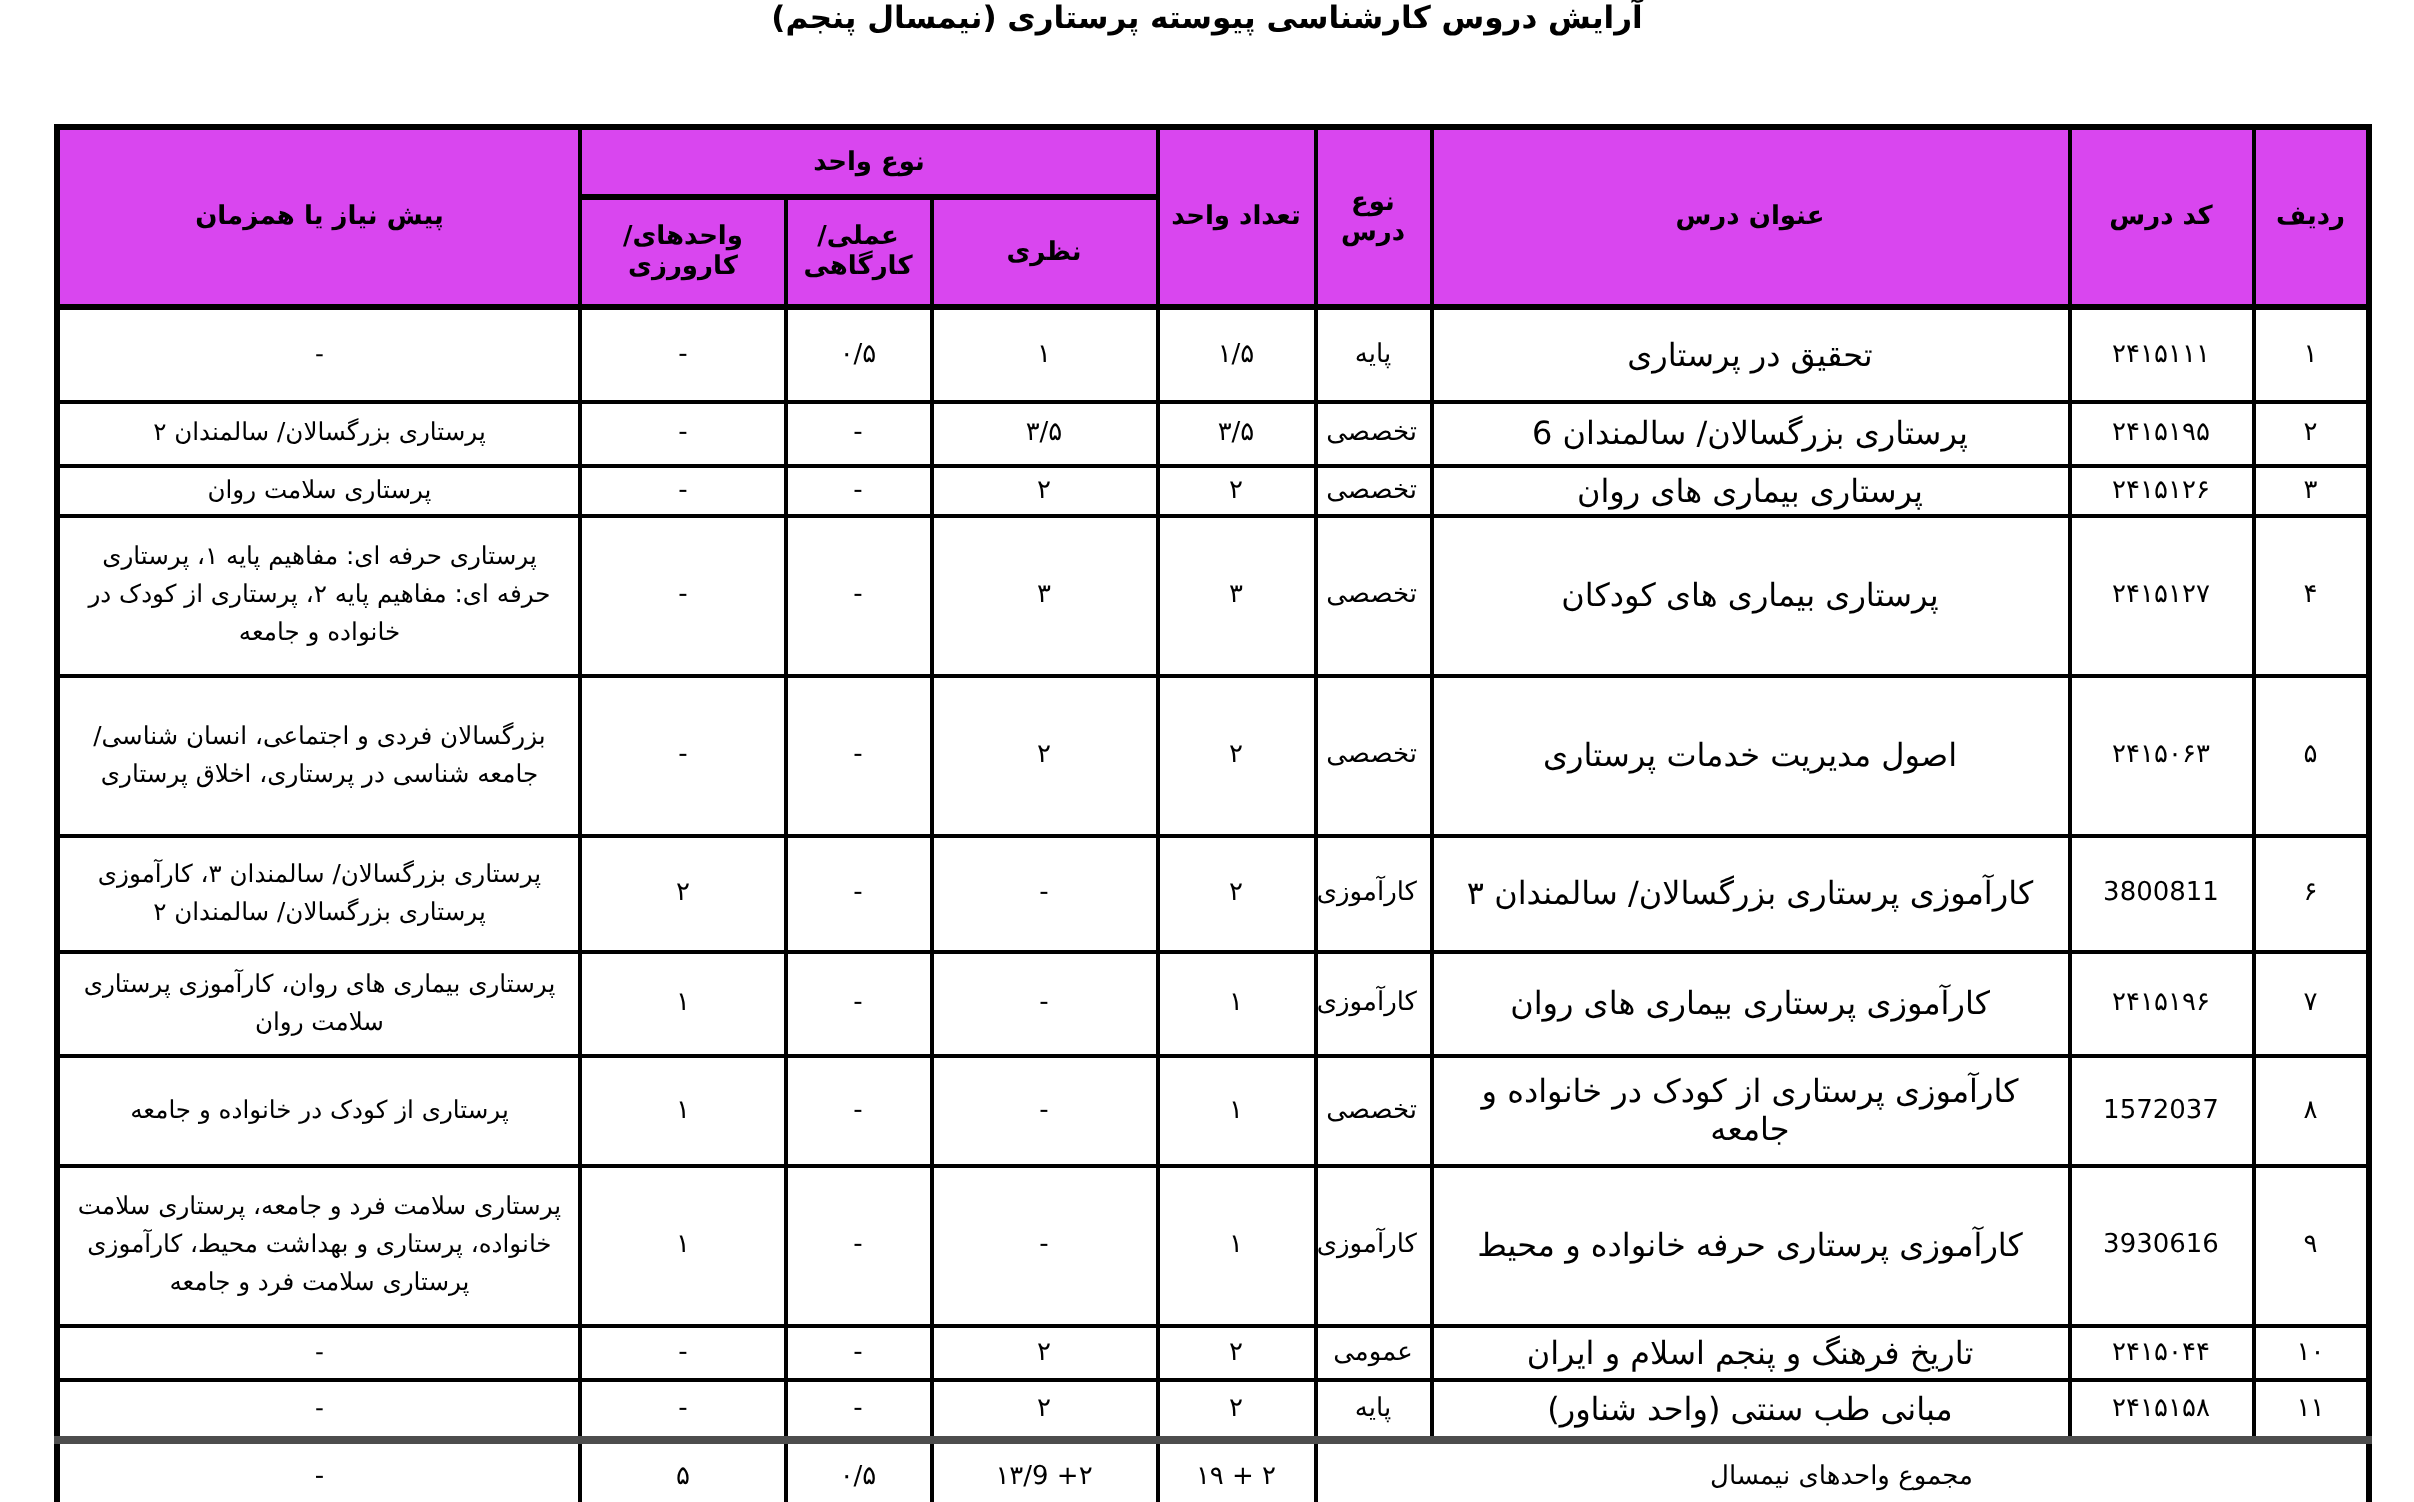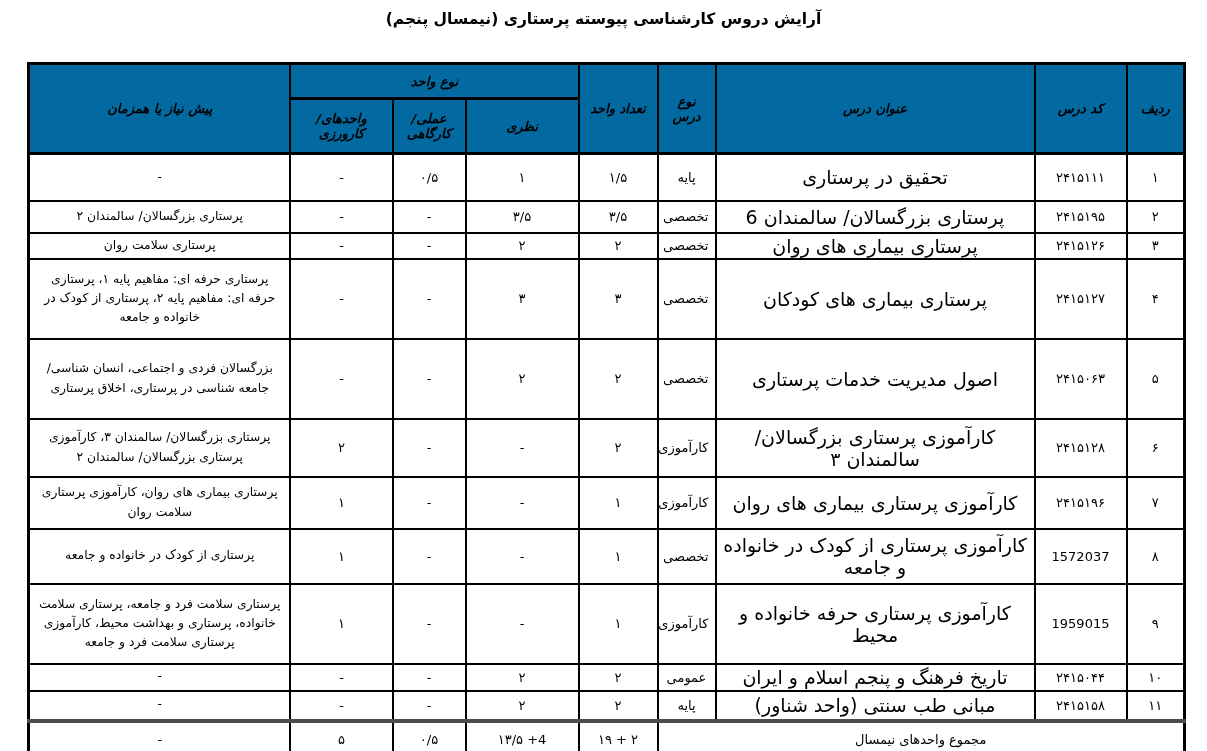--- a/index.html
+++ b/index.html
@@ -6,21 +6,21 @@
   body{
     width:1207px;height:751px;overflow:hidden;
     font-family:"DejaVu Sans",sans-serif;
     color:#000;
     direction:rtl;
   }
   .page-title{
     text-align:center;
     font-size:15.5px;
     font-weight:700;
-    padding-top:10px;
+    padding-top:0;
     letter-spacing:0;
   }
   .table-wrap{
     position:absolute;
     top:62px;right:21px;
     width:1160px;
   }
   table{
     border-collapse:collapse;
     table-layout:fixed;
@@ -30,29 +30,28 @@
   }
   th,td{
     border:2px solid #000;
     text-align:center;
     vertical-align:middle;
     padding:1px 6px;
     font-size:13px;
     overflow:hidden;
   }
   thead th{
-    background:#0369a1;
+    background:#d946ef;
     font-weight:700;
     font-size:13px;
     border-bottom-width:3px;
-    font-style:italic;
   }
   thead tr.group-row th{height:30px;}
   thead tr.sub-row th{height:50px;}
-  td.course-title{font-size:19px;margin-left:40px;}
+  td.course-title{font-size:16px;margin-left:40px;}
   td.prereq-cell{font-size:12.3px;line-height:1.55;padding:2px 8px;}
   tr.total-row td{
     border-top:4px solid #4d4d4d;
     height:32px;
     font-size:13px;
   }
   .ltr{direction:ltr;unicode-bidi:embed;display:inline-block;}
   col.c-radif{width:58px;}
   col.c-code{width:92px;}
   col.c-title{width:319px;}
@@ -148,21 +147,21 @@
           <td class="course-title">اصول مدیریت خدمات پرستاری</td>
           <td>تخصصی</td>
           <td>۲</td>
           <td>۲</td>
           <td>-</td>
           <td>-</td>
           <td class="prereq-cell">بزرگسالان فردی و اجتماعی، انسان شناسی/جامعه شناسی در پرستاری، اخلاق پرستاری</td>
         </tr>
         <tr style="height: 58px;">
           <td>۶</td>
-          <td>۲۴۱۵۱۲۸</td>
+          <td>3800811</td>
           <td class="course-title">کارآموزی پرستاری بزرگسالان/ سالمندان ۳</td>
           <td>کارآموزی</td>
           <td>۲</td>
           <td>-</td>
           <td>-</td>
           <td>۲</td>
           <td class="prereq-cell">پرستاری بزرگسالان/ سالمندان ۳، کارآموزی پرستاری بزرگسالان/ سالمندان ۲</td>
         </tr>
         <tr style="height: 52px;">
           <td>۷</td>
@@ -181,21 +180,21 @@
           <td class="course-title">کارآموزی پرستاری از کودک در خانواده و جامعه</td>
           <td>تخصصی</td>
           <td>۱</td>
           <td>-</td>
           <td>-</td>
           <td>۱</td>
           <td class="prereq-cell">پرستاری از کودک در خانواده و جامعه</td>
         </tr>
         <tr style="height: 80px;">
           <td>۹</td>
-          <td>1959015</td>
+          <td>3930616</td>
           <td class="course-title">کارآموزی پرستاری حرفه خانواده و محیط</td>
           <td>کارآموزی</td>
           <td>۱</td>
           <td>-</td>
           <td>-</td>
           <td>۱</td>
           <td class="prereq-cell">پرستاری سلامت فرد و جامعه، پرستاری سلامت خانواده، پرستاری و بهداشت محیط، کارآموزی پرستاری سلامت فرد و جامعه</td>
         </tr>
         <tr style="height: 27px;">
           <td>۱۰</td>
@@ -217,20 +216,20 @@
           <td>۲</td>
           <td>-</td>
           <td>-</td>
           <td class="prereq-cell">-</td>
         </tr>
       </tbody>
     <tfoot>
       <tr class="total-row">
         <td colspan="4">مجموع واحدهای نیمسال</td>
         <td><span class="ltr">۱۹ + ۲</span></td>
-        <td><span class="ltr">۱۳/۵ +4</span></td>
+        <td><span class="ltr">۱۳/9 +۲</span></td>
         <td>۰/۵</td>
         <td>۵</td>
         <td>-</td>
       </tr>
     </tfoot>
   </table>
 </div>
 
 </body></html>

